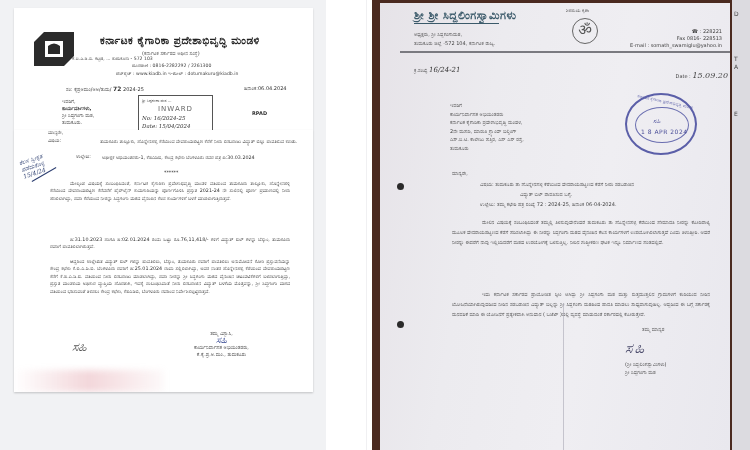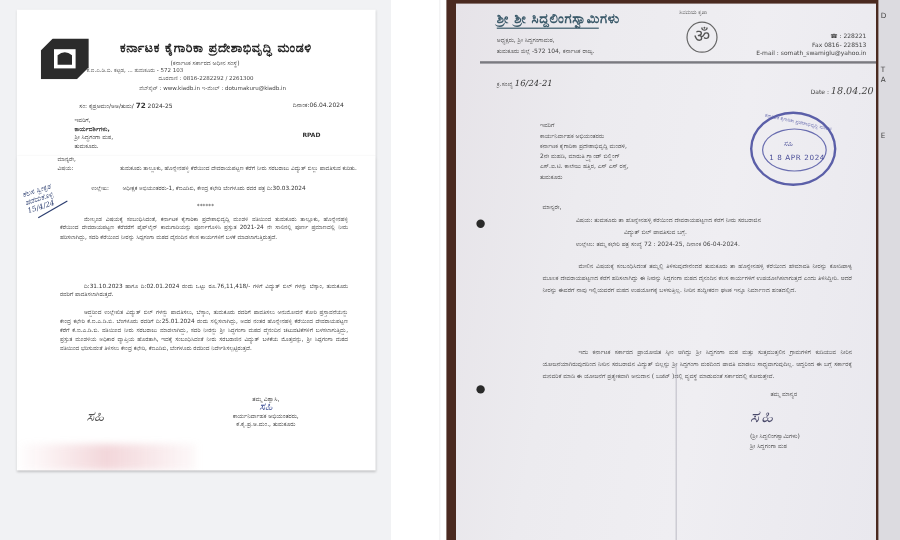--- a/index.html
+++ b/index.html
@@ -103,20 +103,26 @@
     </div>
     <div class="date-line">ದಿನಾಂಕ:06.04.2024</div>
 
     <div class="to-block">
       <div>ಇವರಿಗೆ,</div>
       <div class="bold">ಕಾರ್ಯದರ್ಶಿಗಳು,</div>
       <div>ಶ್ರೀ ಸಿದ್ಧಗಂಗಾ ಮಠ,</div>
       <div>ತುಮಕೂರು.</div>
     </div>
 
+    <div class="stamp-box">
+      <div>ಶ್ರೀ ಸಿದ್ಧಗಂಗಾ ಮಠ ... </div>
+      <div class="inw">INWARD</div>
+      <div class="hw">No: 16/2024-25</div>
+      <div class="hw">Date: 15/04/2024</div>
+    </div>
     <div class="rpad">RPAD</div>
   </div>
 </div>
 
 <div class="left-body">
   <div class="lb-line" style="left:34px;top:0px;">ಮಾನ್ಯರೇ,</div>
   <div class="lb-line" style="left:34px;top:8px;">ವಿಷಯ:</div>
   <div class="lb-line" style="left:86px;top:8px;width:200px;white-space:normal;line-height:7px;overflow:hidden;height:14px;">ತುಮಕೂರು ತಾಲ್ಲೂಕು, ಹೊನ್ನೇನಹಳ್ಳಿ ಕೆರೆಯಿಂದ ದೇವರಾಯಪಟ್ಟಣ ಕೆರೆಗೆ ನೀರು ಸರಬರಾಜು ವಿದ್ಯುತ್ ಬಿಲ್ಲು ಪಾವತಿಸುವ ಕುರಿತು.</div>
   <div class="lb-line" style="left:62px;top:24px;">ಉಲ್ಲೇಖ:</div>
   <div class="lb-line" style="left:88px;top:24px;width:190px;white-space:normal;line-height:7px;height:14px;overflow:hidden;">ಅಧೀಕ್ಷಕ ಅಭಿಯಂತರರು-1, ಕೆಐಎಡಿಬಿ, ಕೇಂದ್ರ ಕಛೇರಿ ಬೆಂಗಳೂರು ರವರ ಪತ್ರ ದಿ:30.03.2024</div>
@@ -165,21 +171,21 @@
     <div>E-mail : somath_swamiglu@yahoo.in</div>
   </div>
   <div class="rp-rule"></div>
 
   <div class="rp-ref">
     <span>ಕ್ರ.ಸಂಖ್ಯೆ</span>
     <span class="hw">16/24-21</span>
   </div>
   <div class="rp-date">
     <span>Date :</span>
-    <span class="hw">18.04.20</span>
+    <span class="hw">15.09.20</span>
   </div>
 
   <div class="rp-to">
     <div>ಇವರಿಗೆ</div>
     <div>ಕಾರ್ಯನಿರ್ವಾಹಕ ಅಭಿಯಂತರರು</div>
     <div>ಕರ್ನಾಟಕ ಕೈಗಾರಿಕಾ ಪ್ರದೇಶಾಭಿವೃದ್ಧಿ ಮಂಡಳಿ,</div>
     <div>2ನೇ ಮಹಡಿ, ಮಾರುತಿ ಗ್ರ್ಯಾಂಡ್ ಬಿಲ್ಡಿಂಗ್</div>
     <div>ಎಸ್.ಐ.ಟಿ. ಕಾಲೇಜು ಹತ್ತಿರ, ಎಸ್ ಎಸ್ ರಸ್ತೆ,</div>
     <div>ತುಮಕೂರು</div>
   </div>

